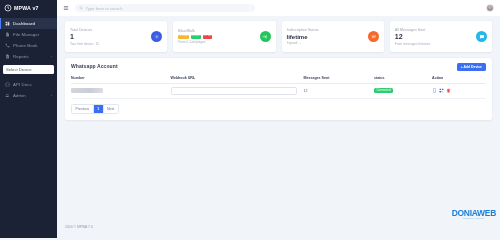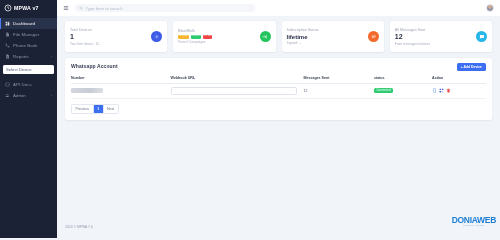--- a/index.html
+++ b/index.html
@@ -258,21 +258,21 @@
   .footer {
     height: 22px;
     display: flex; align-items: center;
     padding: 0 8px;
     background: #f1f4f9;
     flex-shrink: 0;
     position: relative;
   }
   .footer-text { font-size: 3.4px; color: #9199ac; }
   .watermark {
-    position: absolute; right: 4px; bottom: 11px;
+    position: absolute; right: 4px; bottom: 18px;
     text-align: center; line-height: 1;
   }
   .wm-main {
     font-size: 8.5px; font-weight: bold;
     color: #1f7fd4; letter-spacing: -.3px;
     font-family: "Liberation Sans", sans-serif;
   }
   .wm-sub {
     font-size: 2.4px; color: #7fb4e0; letter-spacing: .4px;
     margin-top: .5px;

